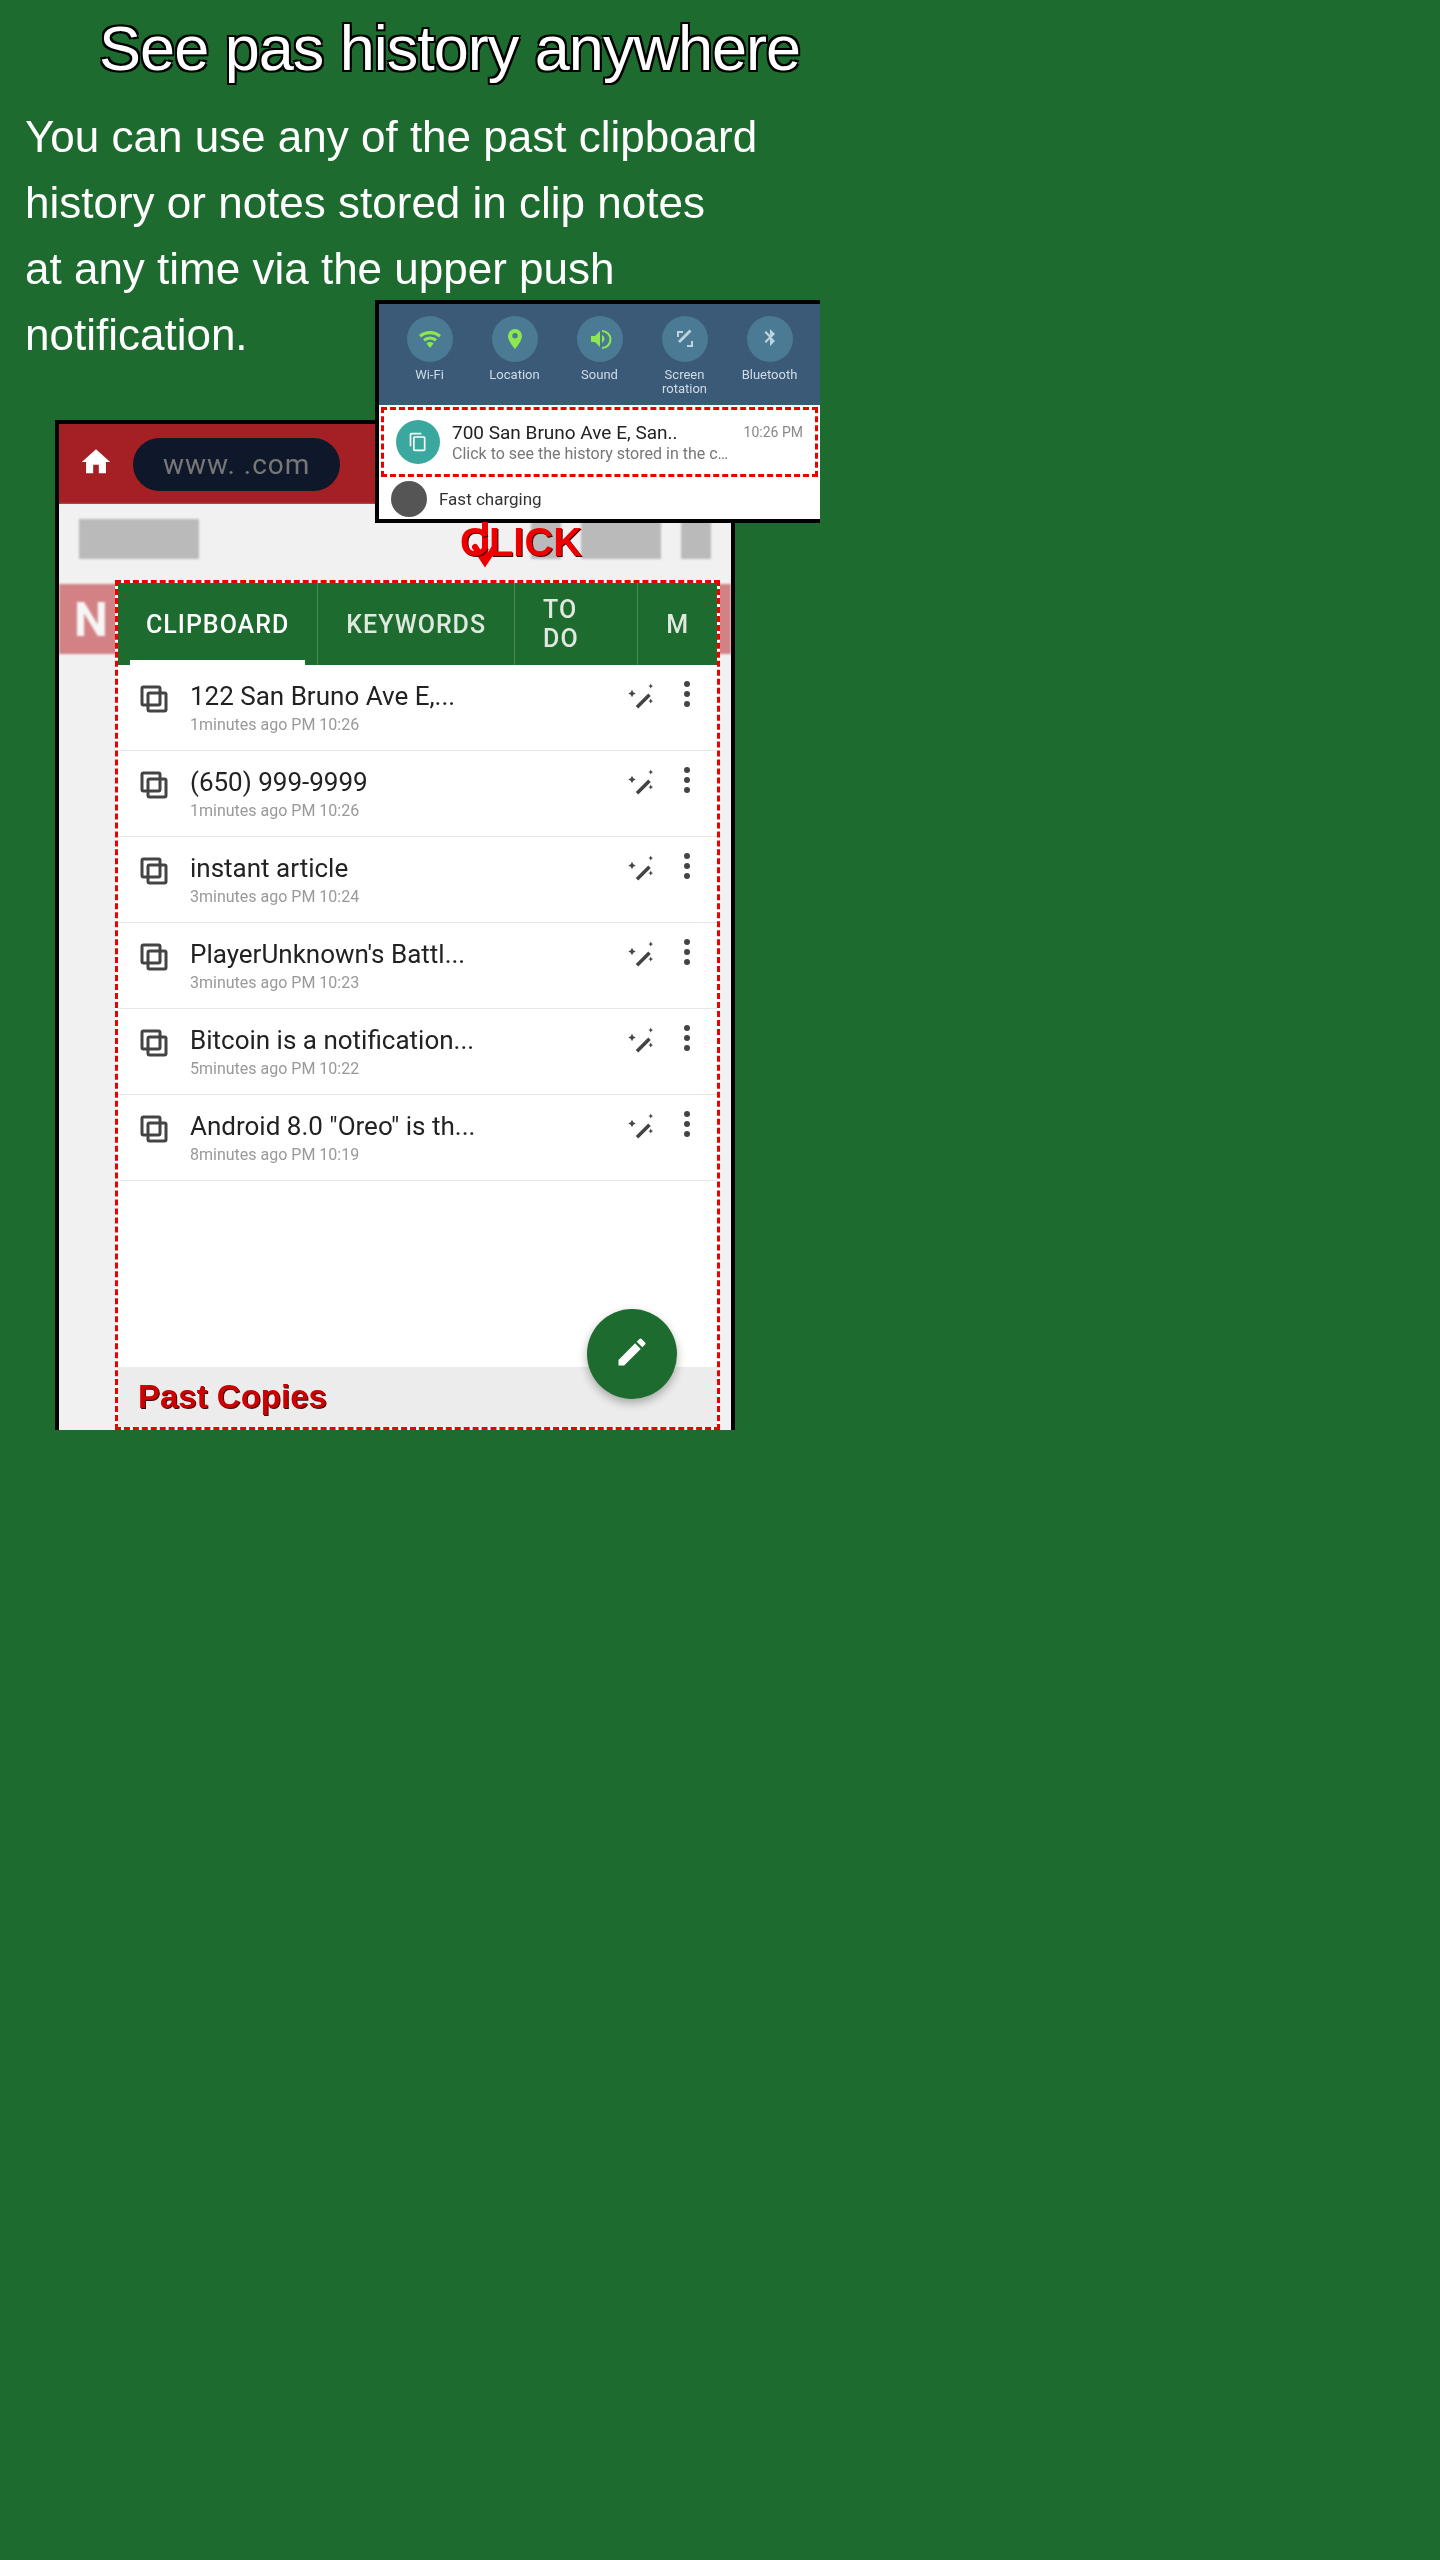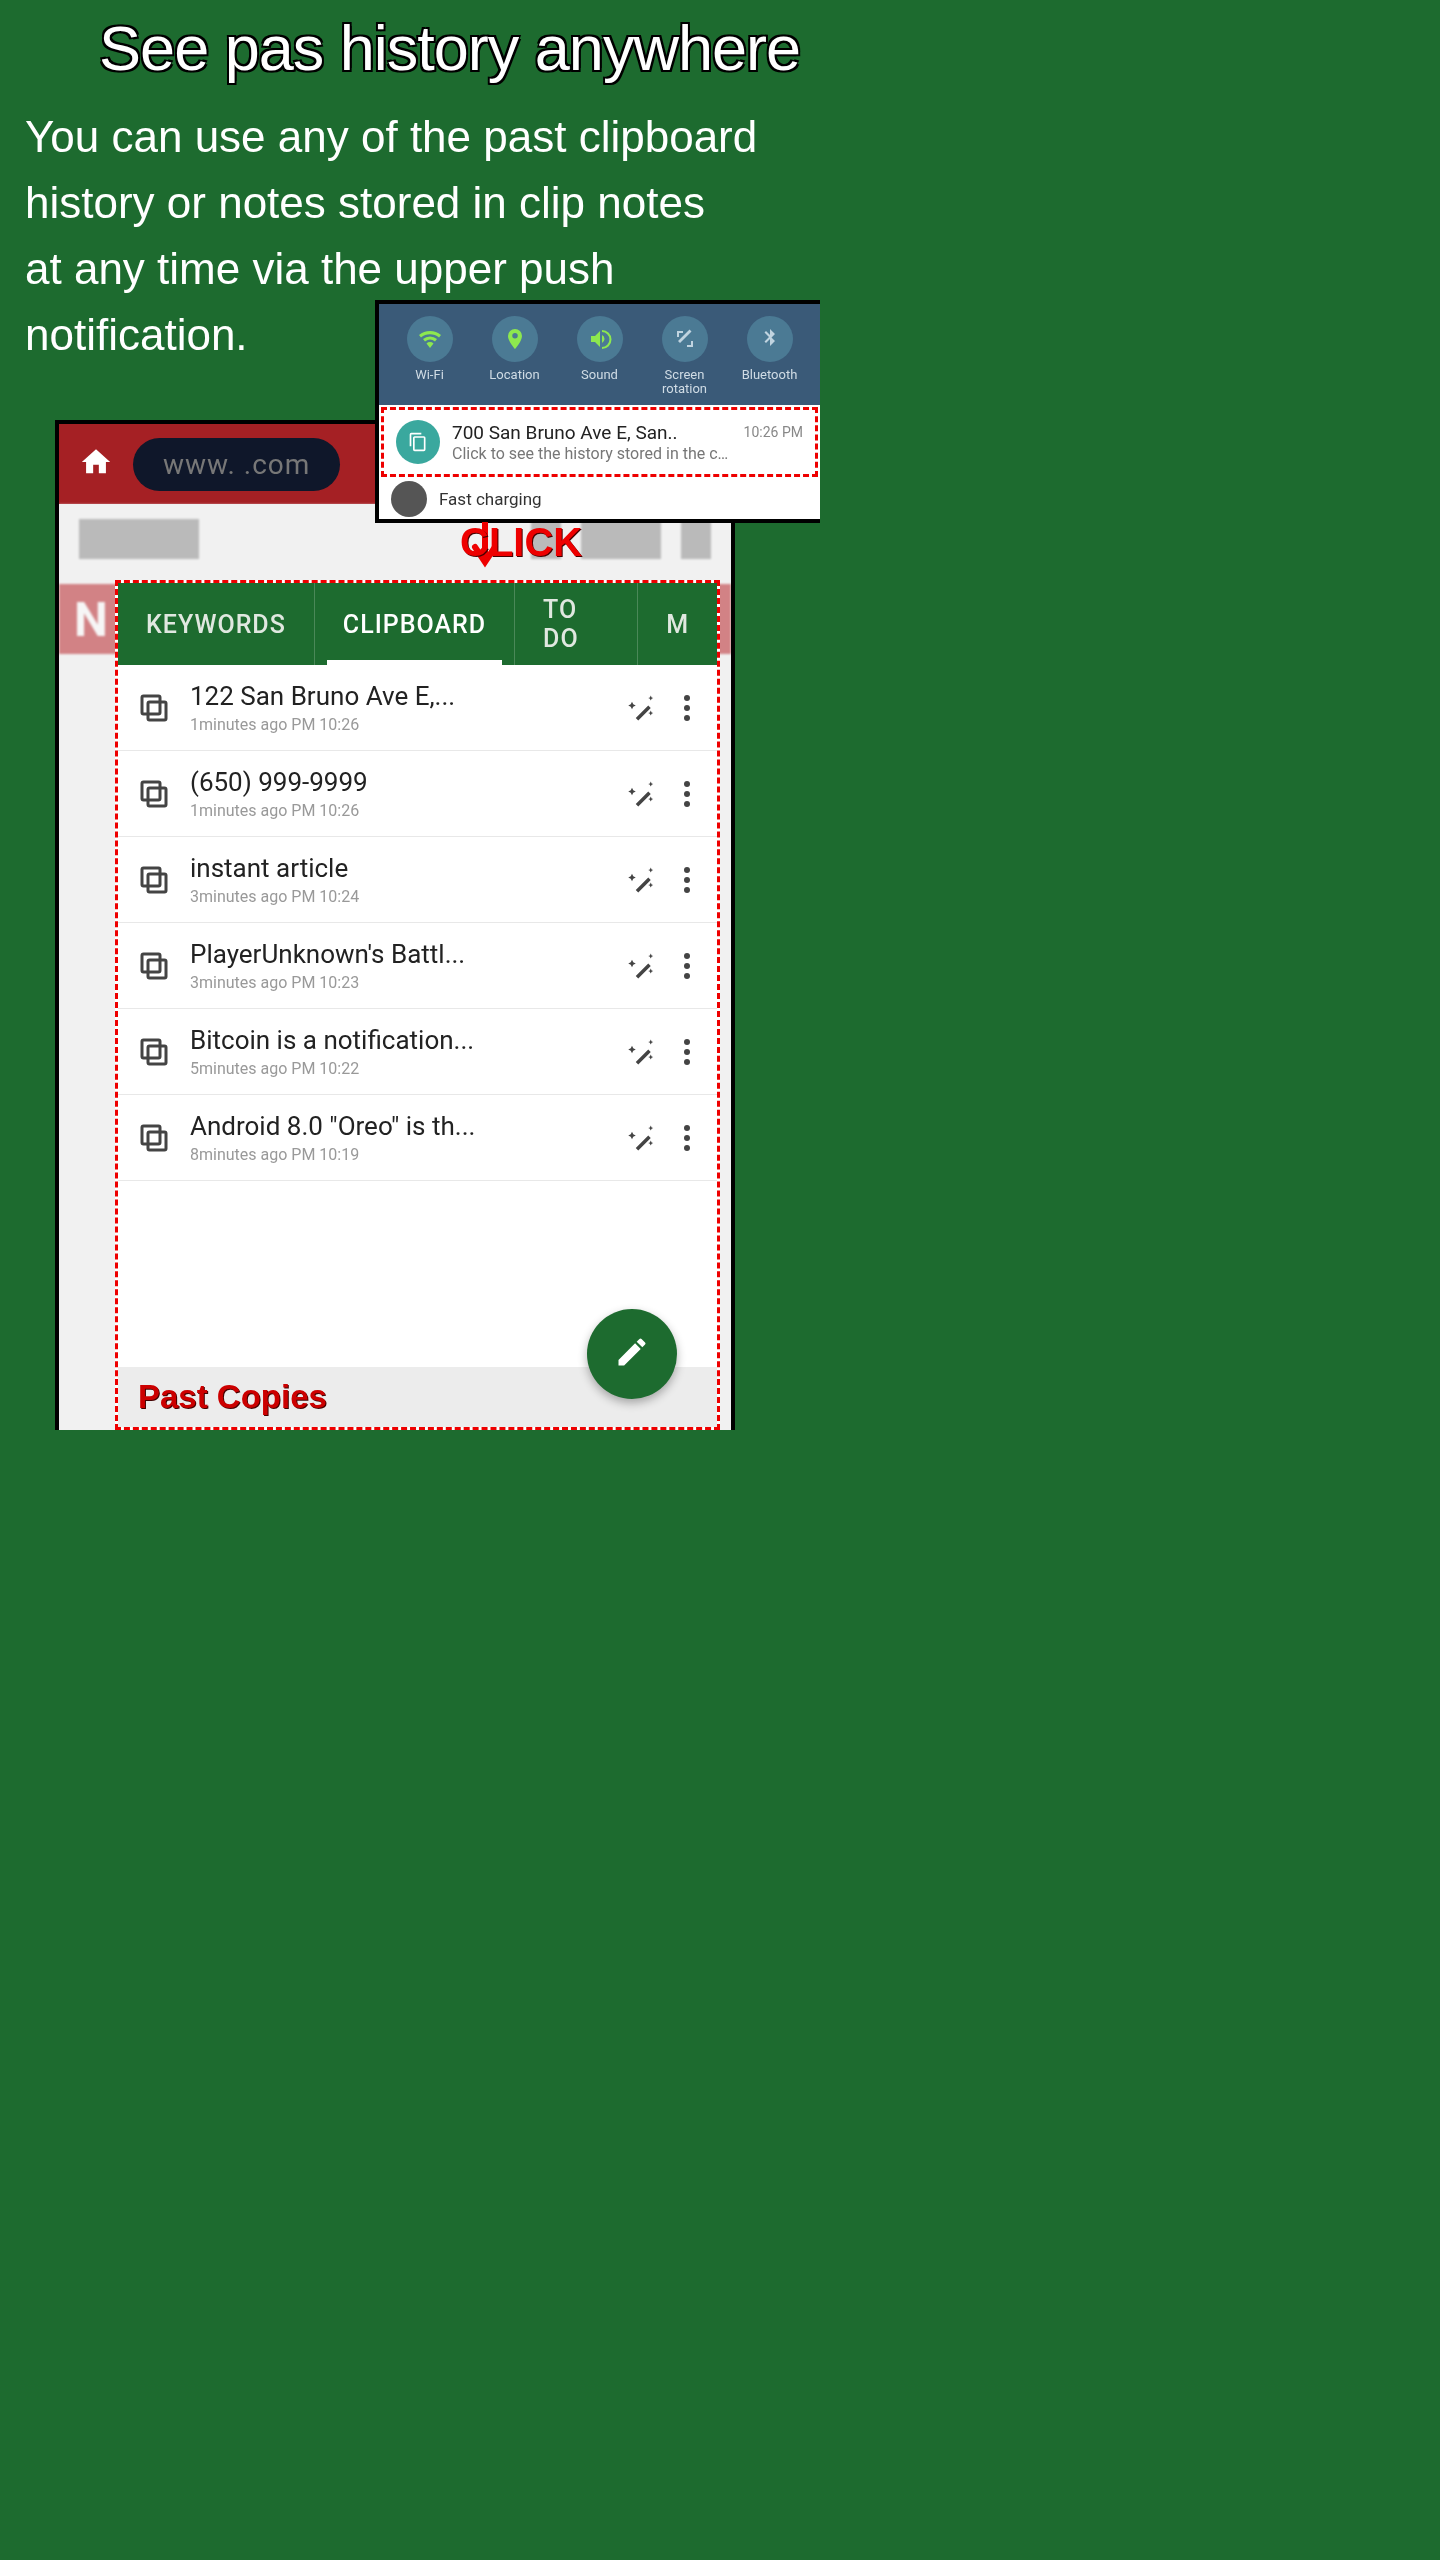--- a/index.html
+++ b/index.html
@@ -187,21 +187,20 @@
   bottom: 0;
   left: 12px;
   right: 12px;
   height: 5px;
   background: #fff;
 }
 .tab + .tab { border-left: 1px solid rgba(255,255,255,0.2); }
 .clip-list { background: #fff; }
 .clip-row {
   display: flex;
-  align-items: center;
   padding: 16px 18px;
   border-bottom: 1px solid #e8e8e8;
   gap: 18px;
 }
 .clip-copy-icon { width: 36px; height: 36px; flex-shrink: 0; }
 .clip-copy-icon svg { width: 100%; height: 100%; fill: none; stroke: #444; stroke-width: 2; }
 .clip-text-block { flex: 1; overflow: hidden; }
 .clip-title { font-size: 26px; color: #222; white-space: nowrap; overflow: hidden; text-overflow: ellipsis; }
 .clip-time { font-size: 16px; color: #999; margin-top: 4px; }
 .clip-wand { width: 30px; height: 30px; flex-shrink: 0; }
@@ -336,22 +335,22 @@
         <div class="blur-box" style="width:30px"></div>
       </div>
     <div class="red-n-bar">
         <span>N</span>
       </div>
   </div>
 </div>
 
 <div class="clipboard-popup">
   <div class="tab-strip" id="tab-strip">
+      <div class="tab active">CLIPBOARD</div>
       <div class="tab">KEYWORDS</div>
-      <div class="tab active">CLIPBOARD</div>
       <div class="tab">TO DO</div>
       <div class="tab">M</div>
     </div>
   <div class="clip-list" id="clip-list">
       <div class="clip-row">
     <div class="clip-copy-icon"><svg viewBox="0 0 24 24">
             <rect x="8" y="8" width="12" height="12" rx="1"></rect>
             <rect x="4" y="4" width="12" height="12" rx="1"></rect>
           </svg></div>
     <div class="clip-text-block">

